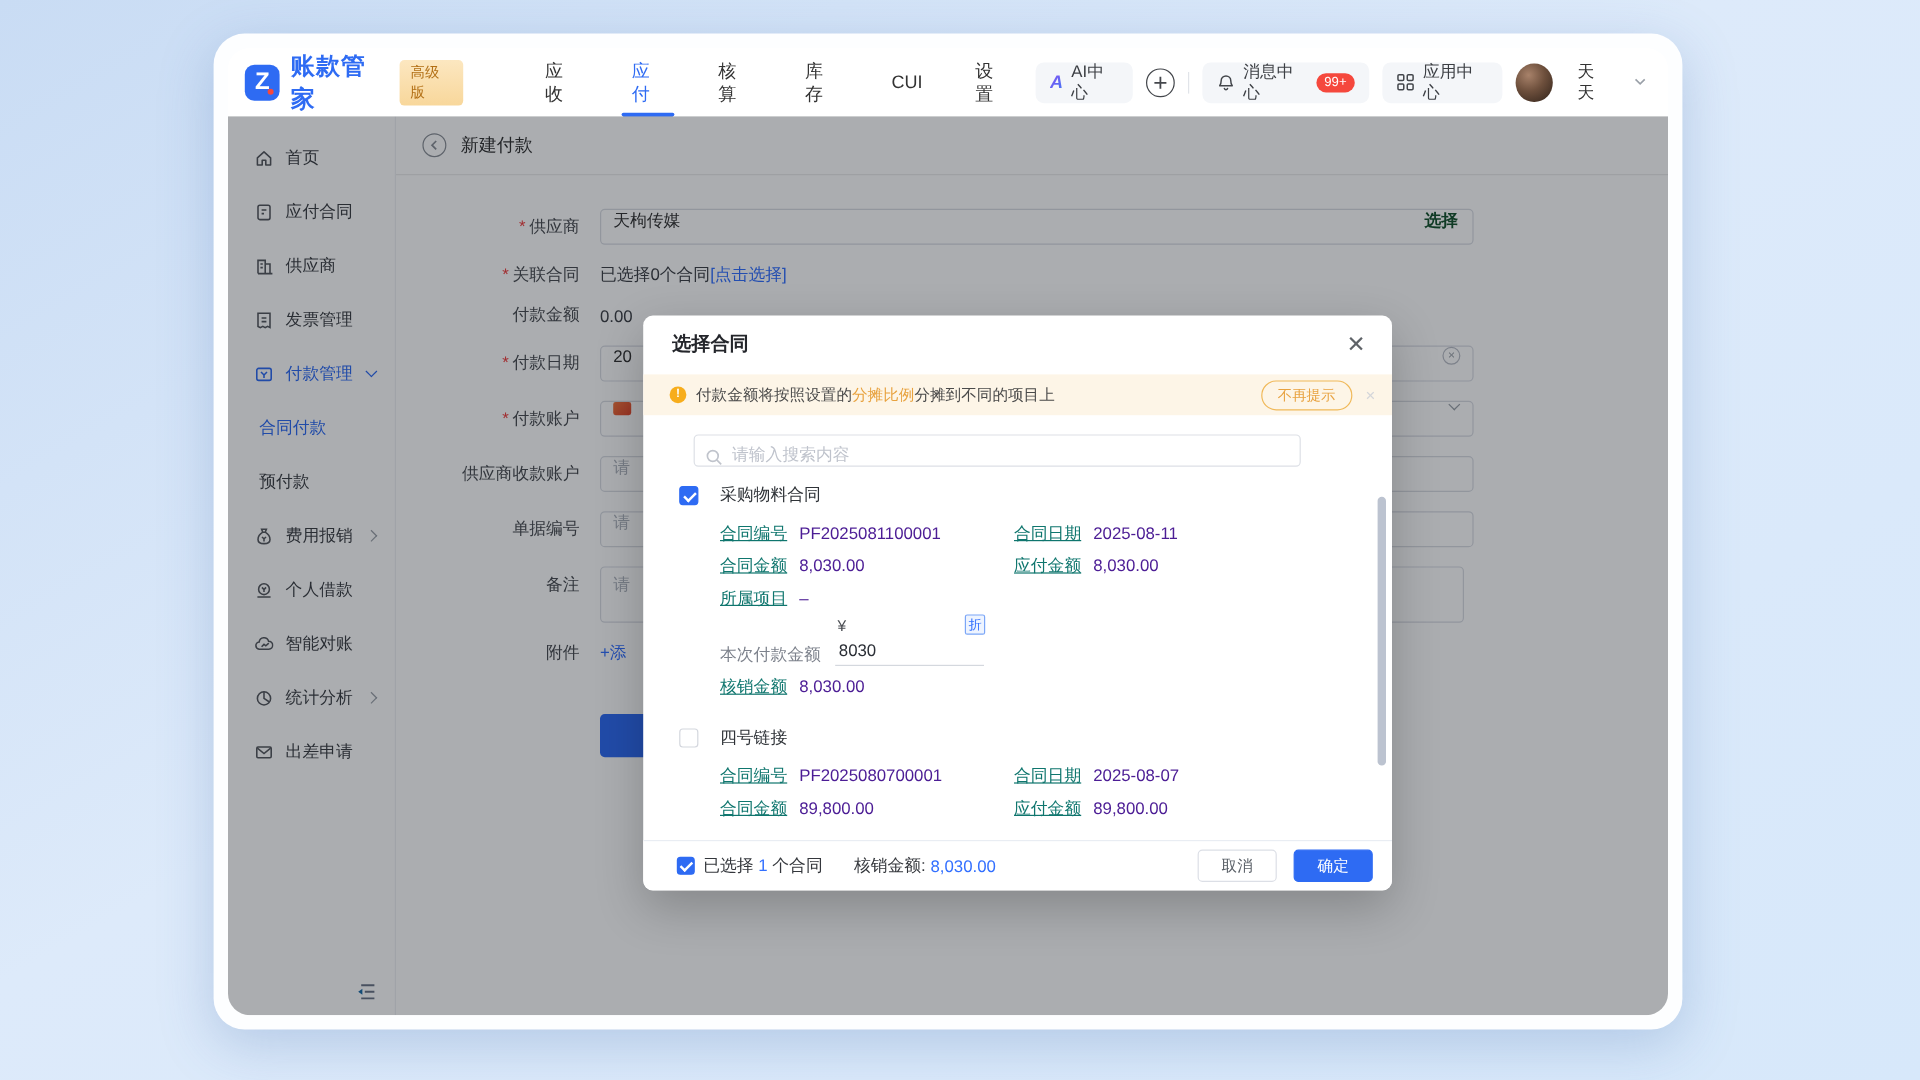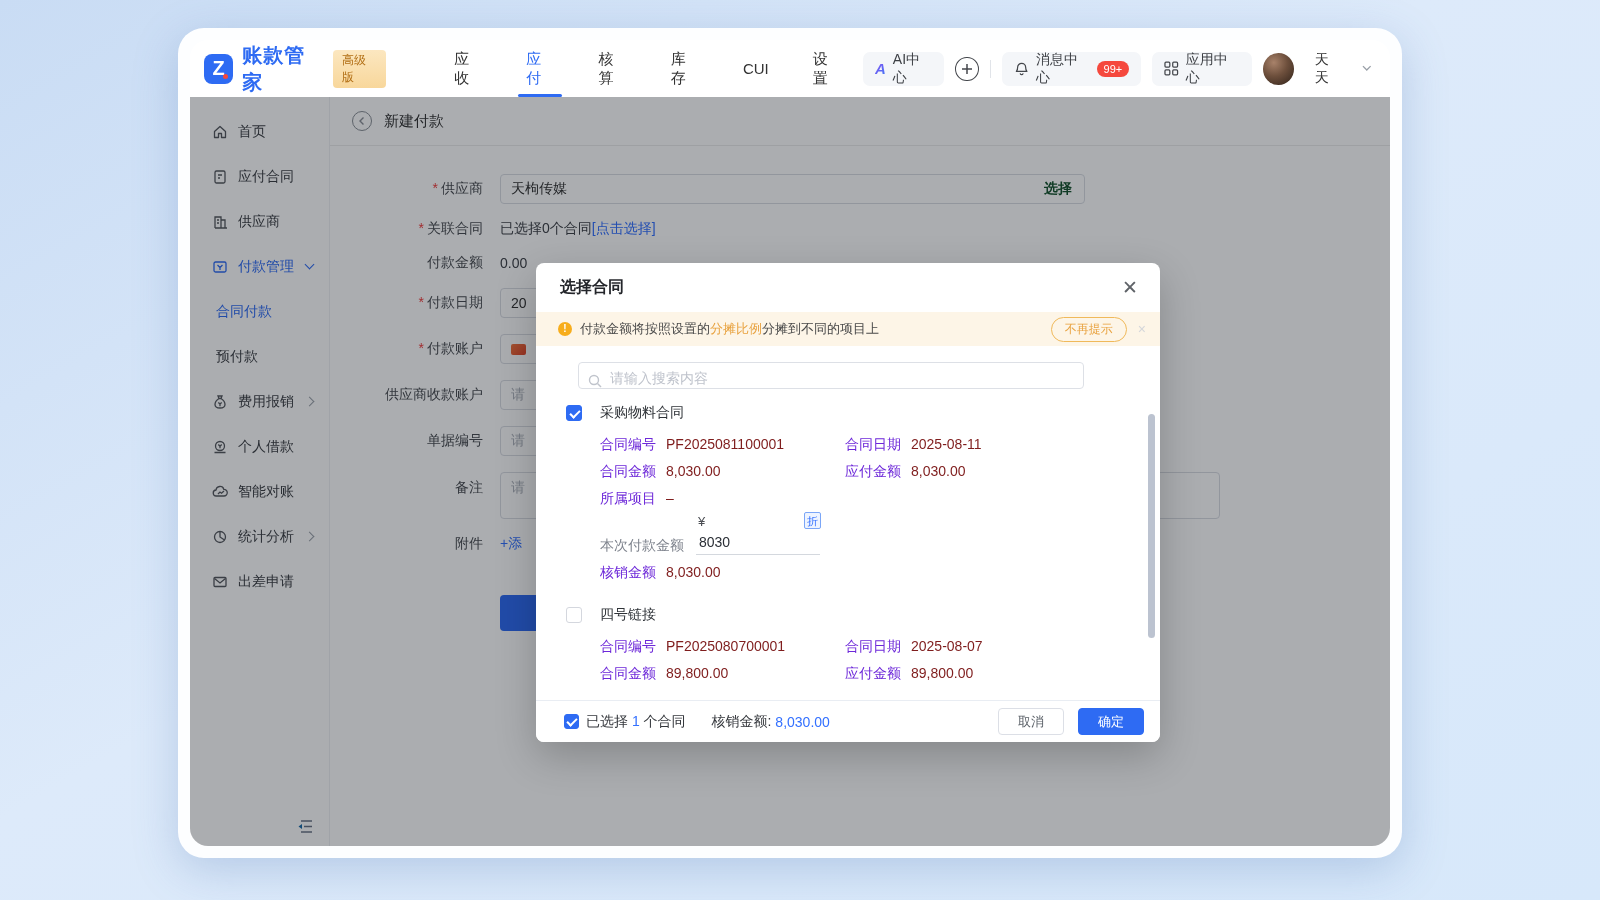--- a/index.html
+++ b/index.html
@@ -58,22 +58,22 @@
   .page-head { height:49px; border-bottom:1px solid #ececec; display:flex; align-items:center;
                gap:12px; padding-left:22px; font-size:15px; color:#333; }
   .back { width:20px; height:20px; border:1.4px solid #8a8f96; border-radius:50%; display:flex;
           align-items:center; justify-content:center; cursor:pointer; }
 
   .form { padding-top:28px; }
   .form-row { display:flex; align-items:center; margin-bottom:16px; font-size:14px; color:#3e4147; }
   .form-row.top { align-items:flex-start; }
   .flabel { width:153px; text-align:right; margin-right:17px; flex:none; color:#4a4d52; }
   .star { color:#f03e3e; margin-right:3px; }
-  .inp { width:585px; height:30px; border:1px solid #d9dce3; border-radius:4px; background:#fff;
-         display:flex; align-items:center; padding:0 10px; position:relative; color:#333; }
+  .inp { width:728px; height:30px; border:1px solid #d9dce3; border-radius:4px; background:#fff;
+         display:flex; align-items:flex-start; padding:0 10px; position:relative; color:#333; }
   .inp .ph { color:#aeb3bc; }
   .inp .right-link { position:absolute; right:12px; color:#14532d; cursor:pointer;font-weight:bold; }
   .clear-ic { position:absolute; right:10px; width:15px; height:15px; border:1px solid #b9bdc6; border-radius:50%;
               color:#9aa0a8; font-size:10px; line-height:13px; text-align:center; cursor:pointer; }
   .sel-chev { position:absolute; right:13px; width:7px; height:7px; border-right:1.5px solid #9aa0a8;
               border-bottom:1.5px solid #9aa0a8; transform:rotate(45deg) translateY(-2px); }
   .card-ic { width:15px; height:11px; border-radius:2px; background:linear-gradient(135deg,#f2763f,#e2452a);
              margin-right:8px; flex:none; }
   .textarea { width:720px; height:47px; border:1px solid #d9dce3; border-radius:4px; background:#fff;
               padding:6px 10px; color:#aeb3bc; }
@@ -103,22 +103,22 @@
   .c-item { display:flex; gap:18px; margin-bottom:20px; }
   .cb { width:16px; height:16px; border-radius:3px; border:1px solid #d4d7de; background:#fff; flex:none;
         position:relative; margin-top:1px; cursor:pointer; }
   .cb.on { background:#2e6bf3; border-color:#2e6bf3; }
   .cb.on::after { content:""; position:absolute; left:5px; top:2px; width:4px; height:8px;
         border:solid #fff; border-width:0 2px 2px 0; transform:rotate(45deg); }
   .c-body { flex:1; }
   .c-title { font-size:14px; color:#2f3338; margin-bottom:9px; }
   .frow { display:flex; line-height:27px; font-size:14px; }
   .fld { display:flex; width:245px; }
-  .fld .lb { color:#6d28d9; margin-right:10px; }
-  .fld .vl { color:#7f1d1d;text-align:right; }
+  .fld .lb { color:#0f766e; margin-right:10px;text-decoration:underline; }
+  .fld .vl { color:#4c1d95;text-align:right; }
   .pay-row { display:flex; align-items:flex-end; margin:22px 0 4px; font-size:14px; }
   .pay-row .lb { color:#7d828c; margin-right:12px; }
   .pay-field { position:relative; width:124px; border-bottom:1px solid #d4d8de; padding:0 0 4px 3px; color:#2b2f36; }
   .yen { position:absolute; left:2px; top:-20px; font-size:13px; color:#4a4d52; }
   .disc { position:absolute; right:-1px; top:-22px; width:17px; height:17px; border:1px solid #7ba6f7;
           background:#eef4ff; color:#3370ff; font-size:11px; line-height:16px; text-align:center; border-radius:2px; }
   .m-foot { position:absolute; left:0; right:0; bottom:0; height:42px; border-top:1px solid #e9edf3;
             background:#fff; display:flex; align-items:center; padding:0 16px 0 28px; font-size:14px; color:#34373c; }
   .m-foot .cb { width:15px; height:15px; margin:0 7px 0 0; }
   .m-foot .cb.on::after { left:4px; top:1px; }
@@ -209,20 +209,29 @@
       </div>
       <div class="s-item">
         <svg class="icn" width="16" height="16" viewBox="0 0 16 16">
               <g fill="none" stroke="#55585e" stroke-width="1.3">
                 <path d="M3 14V3h6v11M9 6h4v8M3 14h12"></path>
                 <path d="M5 6h2M5 9h2"></path>
               </g>
             </svg>
         <span>供应商</span>
       </div>
+      <div class="s-item">
+        <svg class="icn" width="16" height="16" viewBox="0 0 16 16">
+              <g fill="none" stroke="#55585e" stroke-width="1.3">
+                <path d="M3 2h10v12l-2-1-2 1-2-1-2 1-2-1z"></path>
+                <path d="M6 6h4M6 9h4"></path>
+              </g>
+            </svg>
+        <span>发票管理</span>
+      </div>
       <div class="s-item blue">
         <svg class="icn" width="16" height="16" viewBox="0 0 16 16">
               <g fill="none" stroke="#2e6bf3" stroke-width="1.3">
                 <rect x="2" y="3" width="12" height="10" rx="1.5"></rect>
                 <path d="M5.5 6L8 8.5 10.5 6M8 8.5V11"></path>
               </g>
             </svg>
         <span>付款管理</span>
         <i class="chev-d"></i>
       </div>

